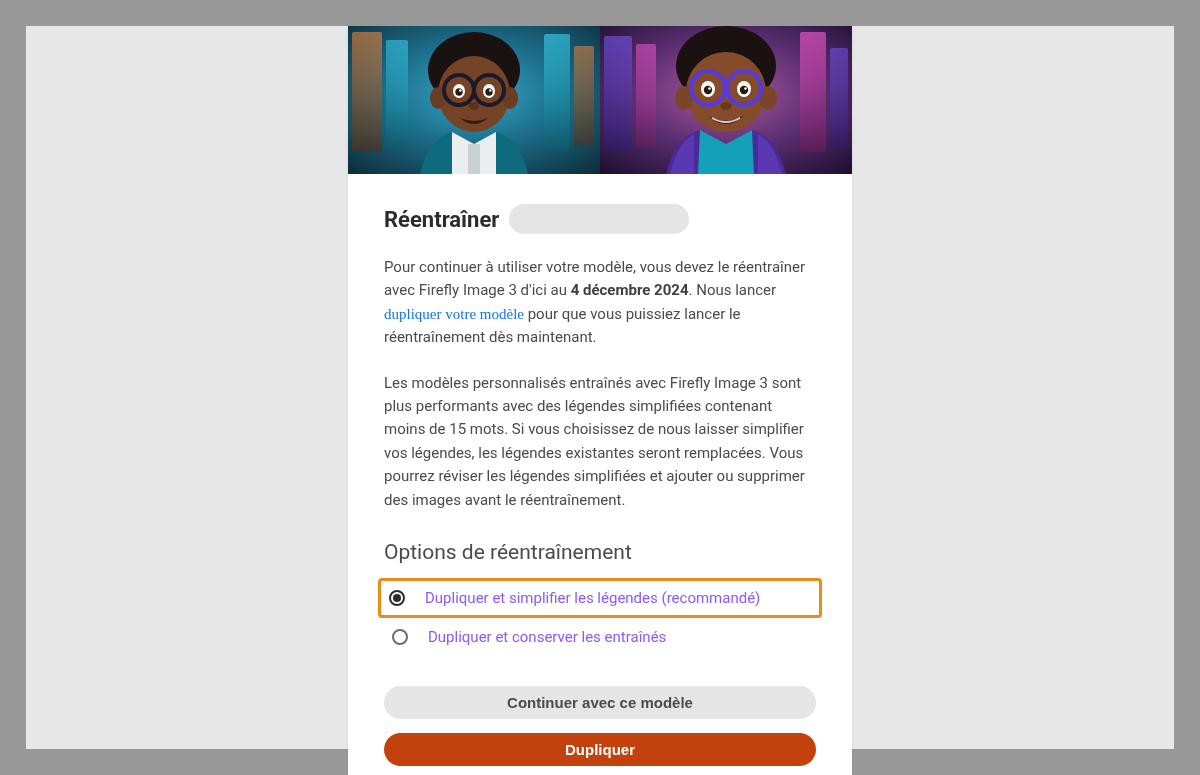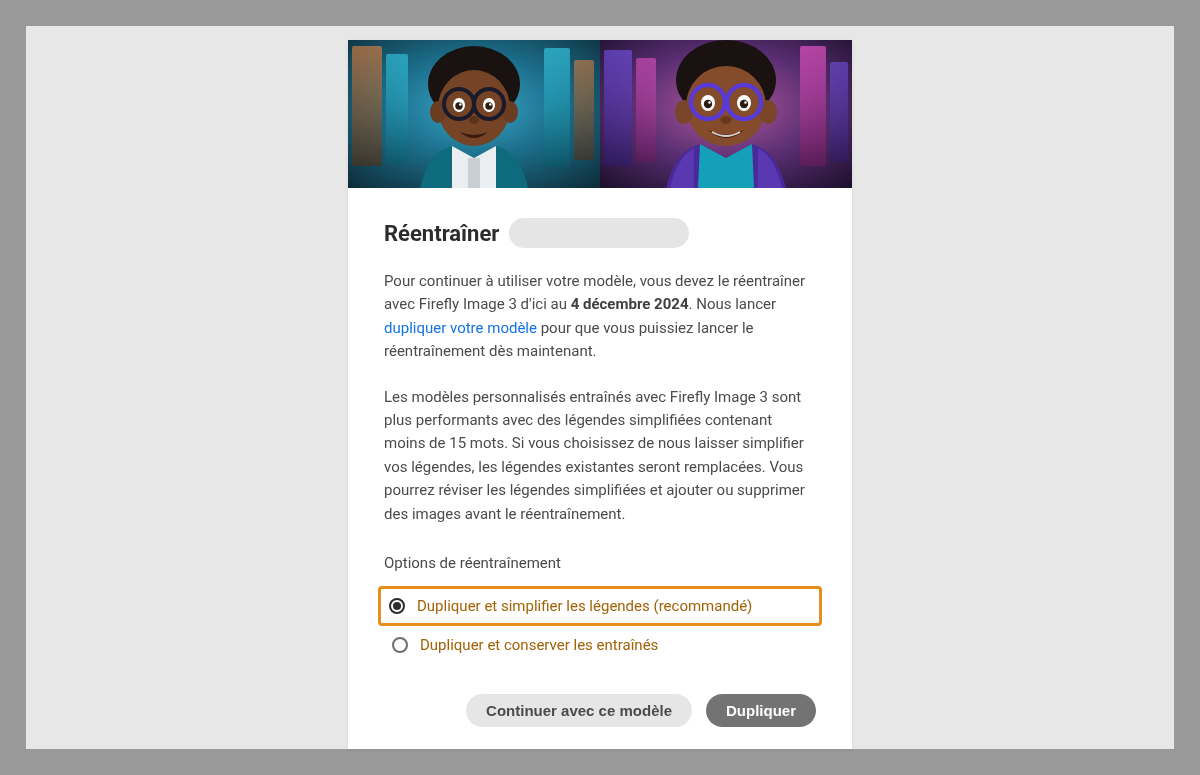--- a/index.html
+++ b/index.html
@@ -10,21 +10,21 @@
       height: 775px;
       position: relative;
       padding: 26px;
     }
     .outer-frame {
       background: #e7e7e7;
       width: 100%;
       height: 100%;
       display: flex;
       justify-content: center;
-      align-items: flex-end;
+      align-items: flex-start;
     }
     .dialog {
       background: #ffffff;
       width: 504px;
       margin-top: 0;
       display: flex;
       flex-direction: column;
       box-shadow: 0 1px 3px rgba(0,0,0,0.08);
     }
     .hero-images {
@@ -60,34 +60,34 @@
       background: #e5e5e5;
       border-radius: 16px;
     }
     .para {
       font-size: 15px;
       line-height: 1.56;
       color: #4b4b4b;
       margin-bottom: 22px;
     }
     .para b { color: #404040; font-weight: 700; }
-    .para .link { color: #1473e6; cursor: pointer; }
+    .para .link { color: #1473e6; cursor: pointer; font-family: Liberation Serif, serif; }
     .options-heading {
-      font-size: 15px;
+      font-size: 21px;
       color: #4b4b4b;
       margin-top: 28px;
       margin-bottom: 14px;
     }
     .radio-row {
       display: flex;
       align-items: center;
-      gap: 12px;
+      gap: 20px;
       padding: 10px 8px;
       font-size: 15px;
-      color: #a16207;
+      color: #8b5cf6;
       cursor: pointer;
     }
     .radio-highlight {
       border: 3px solid #e88c1a;
       border-radius: 4px;
       padding: 8px 8px;
       margin-left: -6px;
       margin-right: -6px;
     }
     .radio-outer {
@@ -108,35 +108,36 @@
       height: 8px;
       background: #2c2c2c;
       border-radius: 50%;
     }
     .button-row {
       display: flex;
       justify-content: flex-end;
       gap: 14px;
       margin-top: 30px;
       padding-bottom: 4px;
+      flex-direction: column;
     }
     .btn {
       padding: 8px 20px;
       border-radius: 20px;
       font-size: 15px;
       font-weight: 700;
       cursor: pointer;
       border: none;
     }
     .btn-secondary {
       background: #e6e6e6;
       color: #4b4b4b;
     }
     .btn-primary {
-      background: #737373;
+      background: #c2410c;
       color: #ffffff;
     }
   </style>
 </head>
 <body>
 
 <div class="outer-frame">
   <div class="dialog">
 
     <div class="hero-images">

